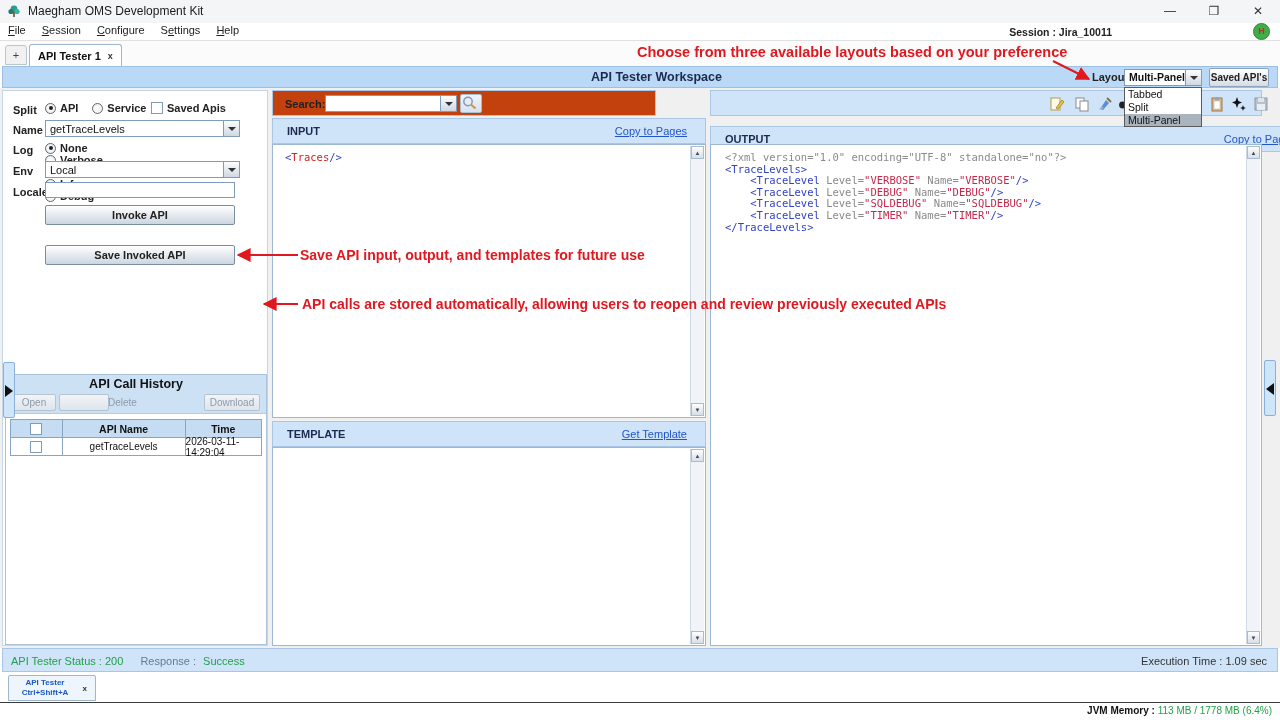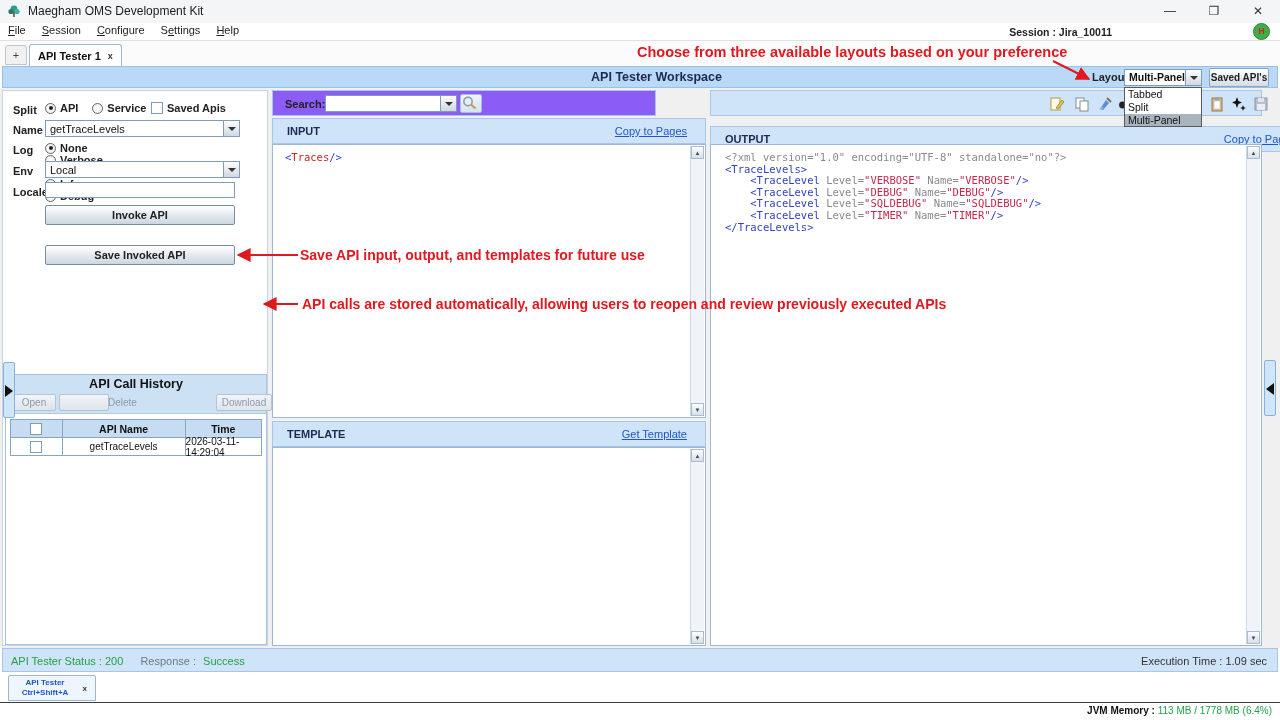--- a/index.html
+++ b/index.html
@@ -77,21 +77,21 @@
   .ht-cell { border-right:1px solid #8aa5c0; border-bottom:1px solid #8aa5c0; height:18px; display:flex; align-items:center; justify-content:center; font-size:10px; color:#111; }
   .ht-cell:last-child { border-right:none; }
   .ht-head .ht-cell { background:#c6dcf2; font-weight:bold; font-size:10.5px; }
   .c1 { width:52px; } .c2 { width:124px; } .c3 { width:76px; }
 
   .collapse-handle { position:absolute; width:12px; height:56px; background:#cfe6fa; border:1px solid #8ab0d8; border-radius:2px; }
   .tri-right { position:absolute; left:1px; top:22px; width:0; height:0; border-top:6px solid transparent; border-bottom:6px solid transparent; border-left:8px solid #111; }
   .tri-left  { position:absolute; right:1px; top:22px; width:0; height:0; border-top:6px solid transparent; border-bottom:6px solid transparent; border-right:8px solid #111; }
 
   
-  .search-bar { position:absolute; left:272px; top:90px; width:384px; height:26px; background:#8b5cf6; border:1px solid #a9c7e4;padding-left:28px; }
+  .search-bar { position:absolute; left:272px; top:90px; width:384px; height:26px; background:#c2410c; border:1px solid #a9c7e4;padding-left:28px; }
   .search-label { position:absolute; left:12px; top:7px; font-size:11px; font-weight:bold; color:#222; }
   .search-combo { position:absolute; left:52px; top:4px; width:132px; height:17px; background:#fff; border:1px solid #7f9db9; }
   .search-btn { position:absolute; left:187px; top:3px; width:22px; height:19px; background:linear-gradient(#eef4fa,#d5e3f2); border:1px solid #a9bfd4; border-radius:2px; }
 
   
   .toolbar { position:absolute; left:710px; top:90px; width:552px; height:26px; background:#cfe4f8; border:1px solid #a9c7e4; }
   .tb-icon { position:absolute; top:5px; width:16px; height:16px; }
 
   
   .statusbar { position:absolute; left:2px; top:648px; width:1276px; height:24px; background:#cfe4f8; border:1px solid #a9c7e4;text-align:right; }
@@ -228,21 +228,21 @@
     <div class="textfield" style="left:42px; top:91px; width:190px; height:16px;"></div>
 
     <div class="swing-btn" style="left:42px; top:114px; width:190px; height:20px; line-height:18px;">Invoke API</div>
     <div class="swing-btn" style="left:42px; top:154px; width:190px; height:20px; line-height:18px;">Save Invoked API</div>
 
     <div class="hist-box">
       <div class="hist-head">
         <div class="hist-title">API Call History</div>
         <div class="hist-btn" style="left:6px; width:44px;">Open</div>
         <div class="hist-btn" style="left:53px; width:46px;padding-left:48px;">Delete</div>
-        <div class="hist-btn" style="left:210px; width:56px;">Download</div>
+        <div class="hist-btn" style="left:198px; width:56px;">Download</div>
       </div>
       <div class="hist-table">
         <div class="ht-row ht-head">
           <div class="ht-cell c1">
               <span class="chk"></span>
             </div>
           <div class="ht-cell c2">API Name</div>
           <div class="ht-cell c3">Time</div>
         </div>
         <div id="hist-body">

